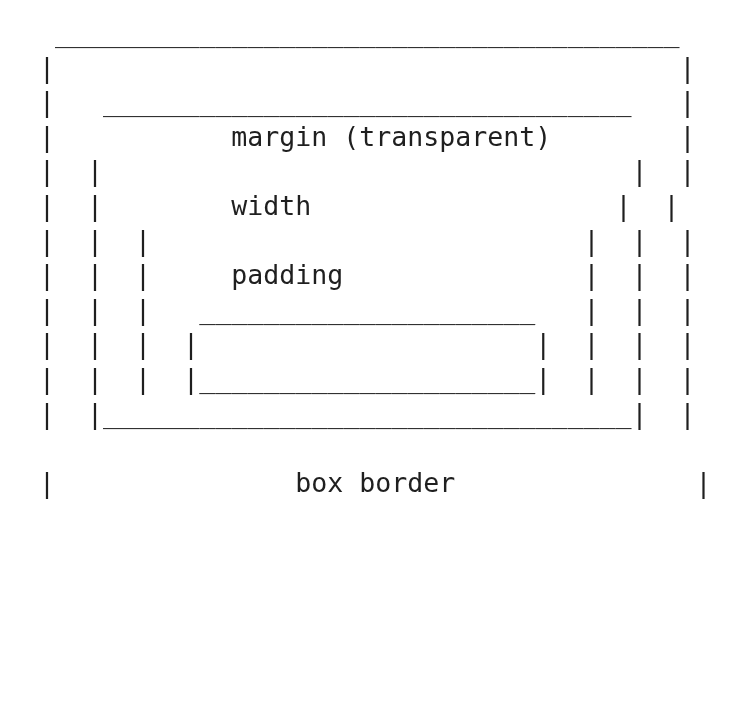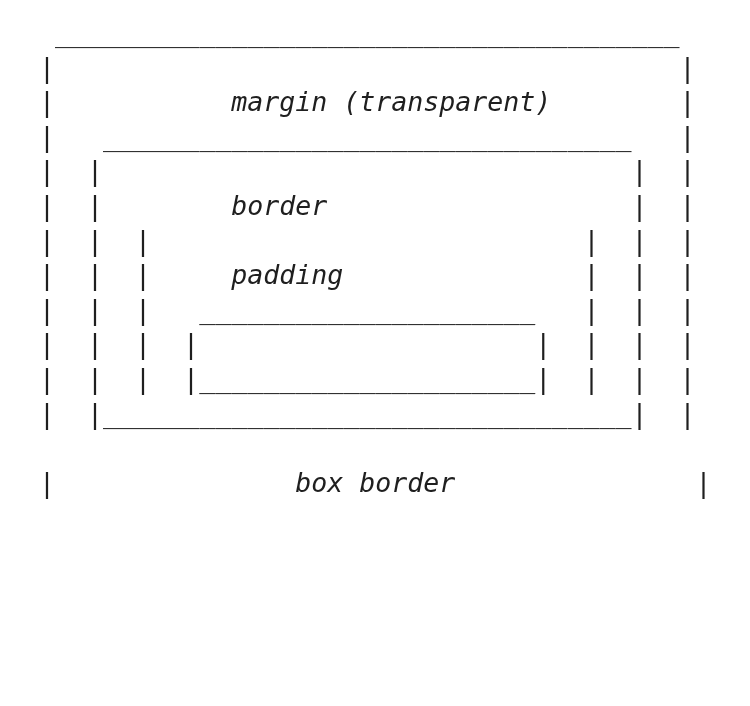--- a/index.html
+++ b/index.html
@@ -19,34 +19,33 @@
     top: 16px;
     color: var(--ink, #1f1f1f);
     font-family: "DejaVu Sans Mono", "Liberation Mono", monospace;
     font-size: 26.6px;
     line-height: 34.6px;
     font-weight: 400;
   }
   .r {
     white-space: pre;
     height: 34.6px;
-    font-style: italic;
   }
   .r span { white-space: pre; }
 </style>
 </head>
 <body>
 
 <div class="diagram">
   <div class="r">   _______________________________________</div>
   <div class="r">  |                                       |</div>
+  <div class="r">  |   _________________________________   |</div>
   <div class="r"><span>  |           </span><span>margin (transparent)</span><span>        |</span></div>
-  <div class="r">  |   _________________________________   |</div>
   <div class="r">  |  |                                 |  |</div>
-  <div class="r"><span>  |  |        </span><span>border</span><span>                   |  |</span></div>
+  <div class="r"><span>  |  |        </span><span>width</span><span>                   |  |</span></div>
   <div class="r">  |  |  |                           |  |  |</div>
   <div class="r"><span>  |  |  |     </span><span>padding</span><span>               |  |  |</span></div>
   <div class="r">  |  |  |   _____________________   |  |  |</div>
   <div class="r">  |  |  |  |                     |  |  |  |</div>
   <div class="r">  |  |  |  |_____________________|  |  |  |</div>
   <div class="r">  |  |_________________________________|  |</div>
   <div class="r"></div>
   <div class="r"><span>  |               </span><span>box border</span><span>               |</span></div>
 </div>
 

